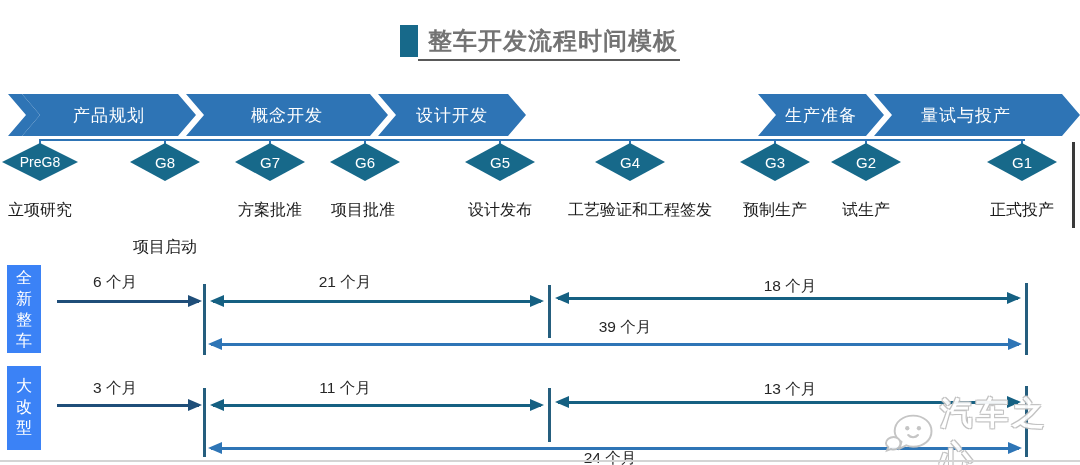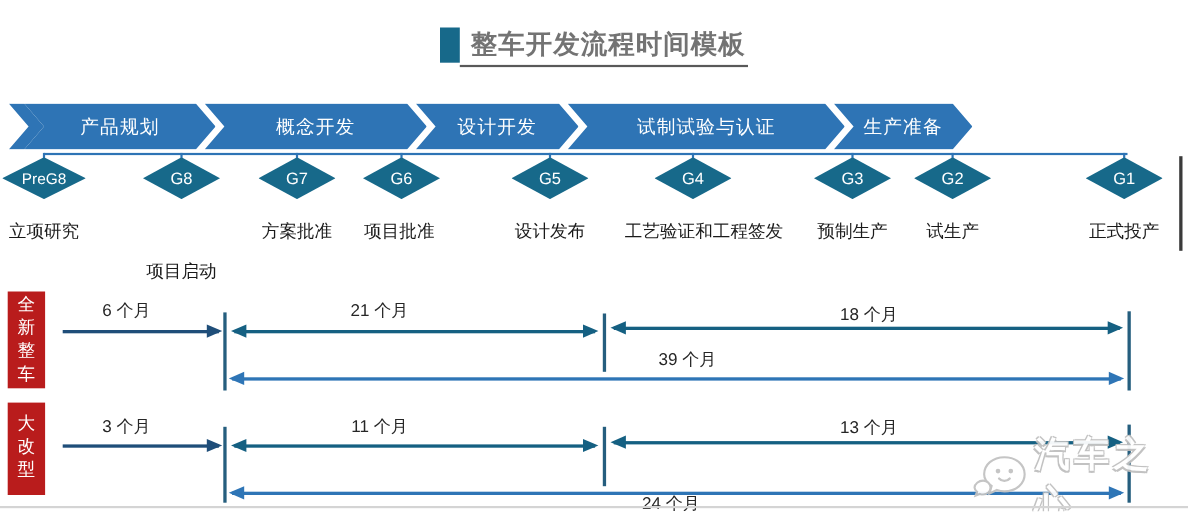--- a/index.html
+++ b/index.html
@@ -19,21 +19,21 @@
   .chev-sliver{top:94px;left:8px;width:32px;height:42px;background:#2E74B5;
         clip-path:polygon(0 0,14px 0,32px 50%,14px 100%,0 100%,18px 50%);}
   .gate-rail{left:40px;top:139px;width:985px;height:2px;background:#2E74B5;}
   .gate-stem{top:139px;width:2px;height:8px;background:#2E74B5;}
   
   .diamond{top:143px;width:70px;height:38px;background:#17698a;color:#fff;
            display:flex;align-items:center;justify-content:center;font-size:15px;
            clip-path:polygon(50% 0,100% 50%,50% 100%,0 50%);}
   .gate-label{top:200px;font-size:16px;color:#1a1a1a;transform:translateX(-50%);white-space:nowrap;}
   
-  .row-box{left:7px;width:34px;background:#b91c1c;color:#fff;font-size:16px;line-height:21px;
+  .row-box{left:7px;width:34px;background:#3b82f6;color:#fff;font-size:16px;line-height:21px;
            text-align:center;padding:0 9px;box-sizing:border-box;word-break:break-all;}
   .dur{font-size:15.5px;color:#262626;transform:translateX(-50%);white-space:nowrap;}
   .divider{width:3px;background:#255E7E;}
   .arrow{height:3px;}
   .arrow .ln{position:absolute;left:2px;right:2px;top:0;height:3px;background:var(--c);}
   .arrow .hd{position:absolute;width:0;height:0;top:-5px;border-top:6.5px solid transparent;border-bottom:6.5px solid transparent;}
   .arrow .hd-r{right:-1px;border-left:14px solid var(--c);}
   .arrow .hd-l{left:-1px;border-right:14px solid var(--c);}
   .navy{--c:#1F4E79;}
   .tealc{--c:#156082;}
@@ -57,25 +57,25 @@
   <div class="abs chev-sliver"></div>
   <div class="abs chev" style="left:22px;width:174px;">
       <span>产品规划</span>
     </div>
   <div class="abs chev" style="left:378px;width:148px;">
       <span>设计开发</span>
     </div>
   <div class="abs chev" style="left:186px;width:202px;">
       <span>概念开发</span>
     </div>
-  <div class="abs chev" style="left:516px;width:252px;">
-      <span>试制试验与认证</span>
-    </div>
   <div class="abs chev" style="left:758px;width:126px;">
       <span>生产准备</span>
+    </div>
+  <div class="abs chev" style="left:874px;width:206px;padding-right:22px;box-sizing:border-box;">
+      <span>量试与投产</span>
     </div>
 
   <div class="abs gate-rail"></div>
   <div class="abs gate-stem" style="left:39px;"></div>
   <div class="abs gate-stem" style="left:164px;"></div>
   <div class="abs gate-stem" style="left:269px;"></div>
   <div class="abs gate-stem" style="left:364px;"></div>
   <div class="abs gate-stem" style="left:499px;"></div>
   <div class="abs gate-stem" style="left:629px;"></div>
   <div class="abs gate-stem" style="left:774px;"></div>

